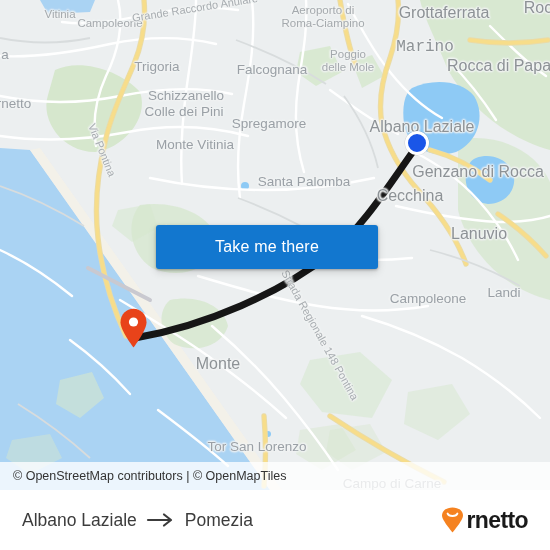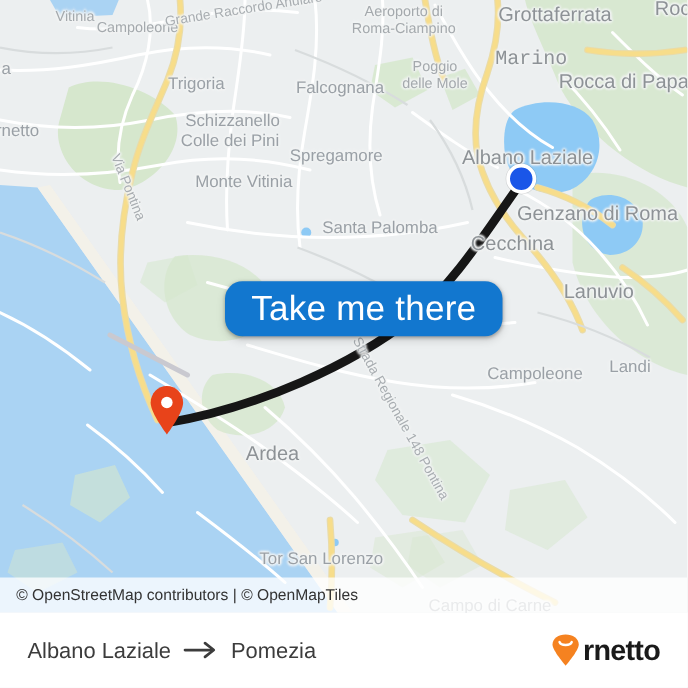--- a/index.html
+++ b/index.html
@@ -32,24 +32,24 @@
     transform:translate(-50%,-50%);
     text-align:center;
   }
   .map-label.sz-lg{font-size:16px;color:#8d9296;}
   .map-label.sz-md{font-size:13.5px;color:#9aa0a6;}
   .map-label.sz-sm{font-size:11.5px;color:#a4a9ad;}
   .map-label.road{color:#a8adb1;font-size:11px;}
 
   
   .cta{
-    position:absolute;left:180px;top:225px;width:222px;height:44px;
+    position:absolute;left:156px;top:225px;width:222px;height:44px;
     background:#1277cf;
-    border:none;border-radius:14px;
-    color:#ffffff;font-size:28px;
+    border:none;border-radius:3px;
+    color:#ffffff;font-size:16px;
     font-family:"Liberation Sans","DejaVu Sans",sans-serif;
     letter-spacing:.2px;
     cursor:pointer;
     box-shadow:0 1px 3px rgba(0,0,0,.28), 0 3px 8px rgba(0,0,0,.14);
     display:flex;align-items:center;justify-content:center;
     padding:0;
   }
 
   
   .marker-pin{position:absolute;left:119px;top:308px;width:29px;height:40px;}
@@ -206,29 +206,29 @@
         <div class="map-label sz-sm" style="left: 348px; top: 61px; transform: translate(-50%, -50%);">Poggio
 delle Mole</div>
         <div class="map-label sz-lg" style="left: 499px; top: 66px; transform: translate(-50%, -50%);">Rocca di Papa</div>
         <div class="map-label sz-md" style="left: 157px; top: 67px; transform: translate(-50%, -50%);">Trigoria</div>
         <div class="map-label sz-md" style="left: 272px; top: 70px; transform: translate(-50%, -50%);">Falcognana</div>
         <div class="map-label sz-md" style="left: 186px; top: 96px; transform: translate(-50%, -50%);">Schizzanello</div>
         <div class="map-label sz-md" style="left: 184px; top: 112px; transform: translate(-50%, -50%);">Colle dei Pini</div>
         <div class="map-label sz-lg" style="left: 422px; top: 127px; transform: translate(-50%, -50%);">Albano Laziale</div>
         <div class="map-label sz-md" style="left: 269px; top: 124px; transform: translate(-50%, -50%);">Spregamore</div>
         <div class="map-label sz-md" style="left: 195px; top: 145px; transform: translate(-50%, -50%);">Monte Vitinia</div>
-        <div class="map-label sz-lg" style="left: 478px; top: 172px; transform: translate(-50%, -50%);">Genzano di Roma</div>
+        <div class="map-label sz-lg" style="left: 478px; top: 172px; transform: translate(-50%, -50%);">Genzano di Rocca</div>
         <div class="map-label road" style="left: 102px; top: 150px; transform: translate(-50%, -50%) rotate(68deg);">Via Pontina</div>
         <div class="map-label sz-md" style="left: 304px; top: 182px; transform: translate(-50%, -50%);">Santa Palomba</div>
         <div class="map-label sz-lg" style="left: 410px; top: 196px; transform: translate(-50%, -50%);">Cecchina</div>
         <div class="map-label sz-lg" style="left: 479px; top: 234px; transform: translate(-50%, -50%);">Lanuvio</div>
         <div class="map-label sz-md" style="left: 428px; top: 299px; transform: translate(-50%, -50%);">Campoleone</div>
         <div class="map-label sz-md" style="left: 504px; top: 293px; transform: translate(-50%, -50%);">Landi</div>
         <div class="map-label road" style="left: 320px; top: 335px; transform: translate(-50%, -50%) rotate(61deg);">Strada Regionale 148 Pontina</div>
-        <div class="map-label sz-lg" style="left: 218px; top: 364px; transform: translate(-50%, -50%);">Ardea</div>
+        <div class="map-label sz-lg" style="left: 218px; top: 364px; transform: translate(-50%, -50%);">Monte</div>
         <div class="map-label sz-md" style="left: 247px; top: 447px; transform: translate(-50%, -50%); margin-left: 10px;">Tor San Lorenzo</div>
         <div class="map-label sz-md" style="left: 392px; top: 484px; transform: translate(-50%, -50%);">Campo di Carne</div>
         <div class="map-label sz-md" style="left: 5px; top: 55px; transform: translate(-50%, -50%);">a</div>
         <div class="map-label sz-md" style="left: 14px; top: 104px; transform: translate(-50%, -50%);">rnetto</div>
       </div>
 
     <svg class="marker-pin" viewBox="0 0 29 40" xmlns="http://www.w3.org/2000/svg">
       <path d="M14.5,39.5 C14.5,39.5 27.5,22.5 27.5,14.2 C27.5,6.6 21.6,0.8 14.5,0.8 C7.4,0.8 1.5,6.6 1.5,14.2 C1.5,22.5 14.5,39.5 14.5,39.5 Z" fill="#e8431a"></path>
       <circle cx="14.5" cy="14" r="4.6" fill="#ffffff"></circle>
     </svg>

